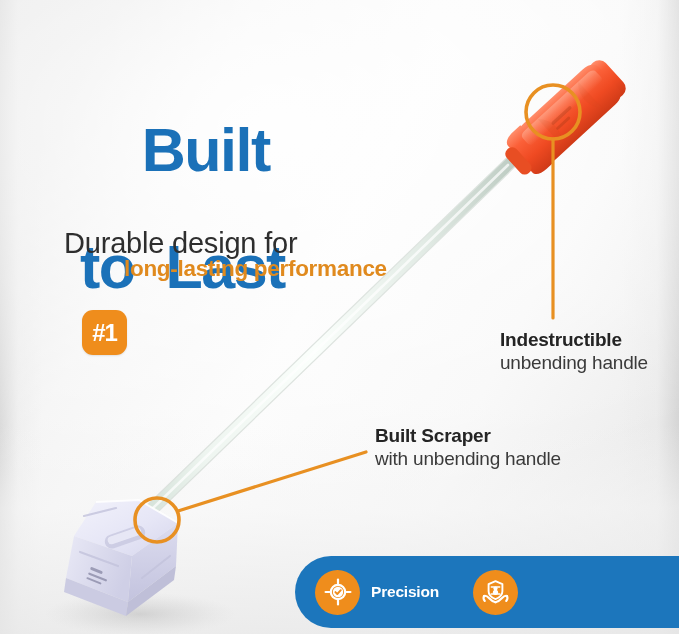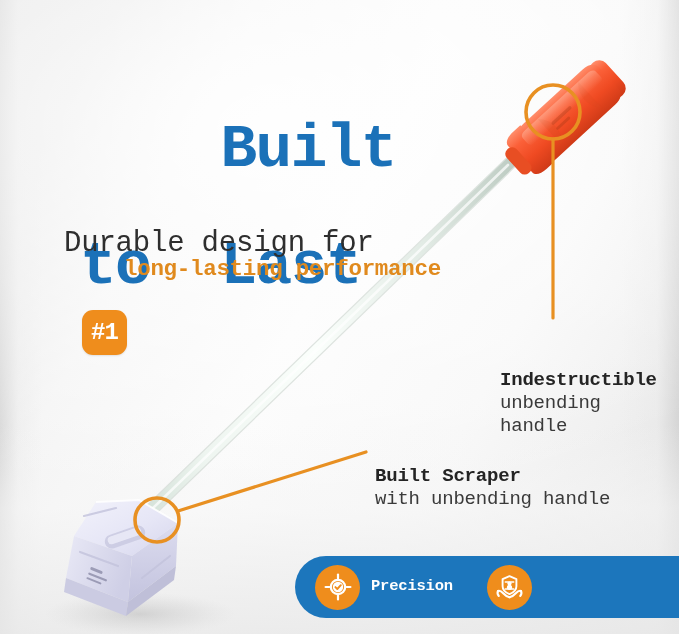--- a/index.html
+++ b/index.html
@@ -5,21 +5,21 @@
   html, body {
     margin: 0;
     padding: 0;
     background: #ffffff;
   }
   #infographic {
     position: relative;
     width: 679px;
     height: 634px;
     overflow: hidden;
-    font-family: Liberation Mono, monospace;
+    font-family: Liberation Sans, sans-serif;
     background: linear-gradient(118deg, #e3e3e3 0%, #e6e6e6 12%, #f4f4f4 26%, #fbfbfb 46%, #f7f7f7 68%, #ededed 86%, #e4e4e4 100%);
   }
   
   .bg-sheen {
     position: absolute;
     inset: 0;
     background:
       radial-gradient(125% 85% at 40% 20%, rgba(255,255,255,0.92) 0%, rgba(255,255,255,0.45) 42%, rgba(255,255,255,0) 72%),
       linear-gradient(90deg, rgba(205,205,205,0.75) 0px, rgba(228,228,228,0.35) 18px, rgba(255,255,255,0) 42px),
       linear-gradient(270deg, rgba(208,208,208,0.8) 0px, rgba(231,231,231,0.4) 22px, rgba(255,255,255,0) 58px);
@@ -112,38 +112,37 @@
   .callout {
     position: absolute;
     line-height: 1.22;
   }
   .callout .c-bold {
     font-size: 19px;
     font-weight: bold;
     color: #242424;
     letter-spacing: -0.2px;
     display: block;
-    margin-top: 41px;
   }
   .callout .c-reg {
     font-size: 19px;
     color: #3a3a3a;
     letter-spacing: -0.2px;
     display: block;
   }
   #callout-handle { left: 500px; top: 328px; }
   #callout-scraper { left: 375px; top: 424px; }
 
   
   .banner {
     position: absolute;
     left: 295px;
     top: 556px;
     width: 384px;
-    height: 62px;
+    height: 72px;
     background: #1c76bc;
     border-radius: 39px 0 0 39px;
     display: flex;
     align-items: center;
     padding-left: 20px;
     box-sizing: border-box;
     gap: 8px;
   }
   .banner-item {
     display: flex;

